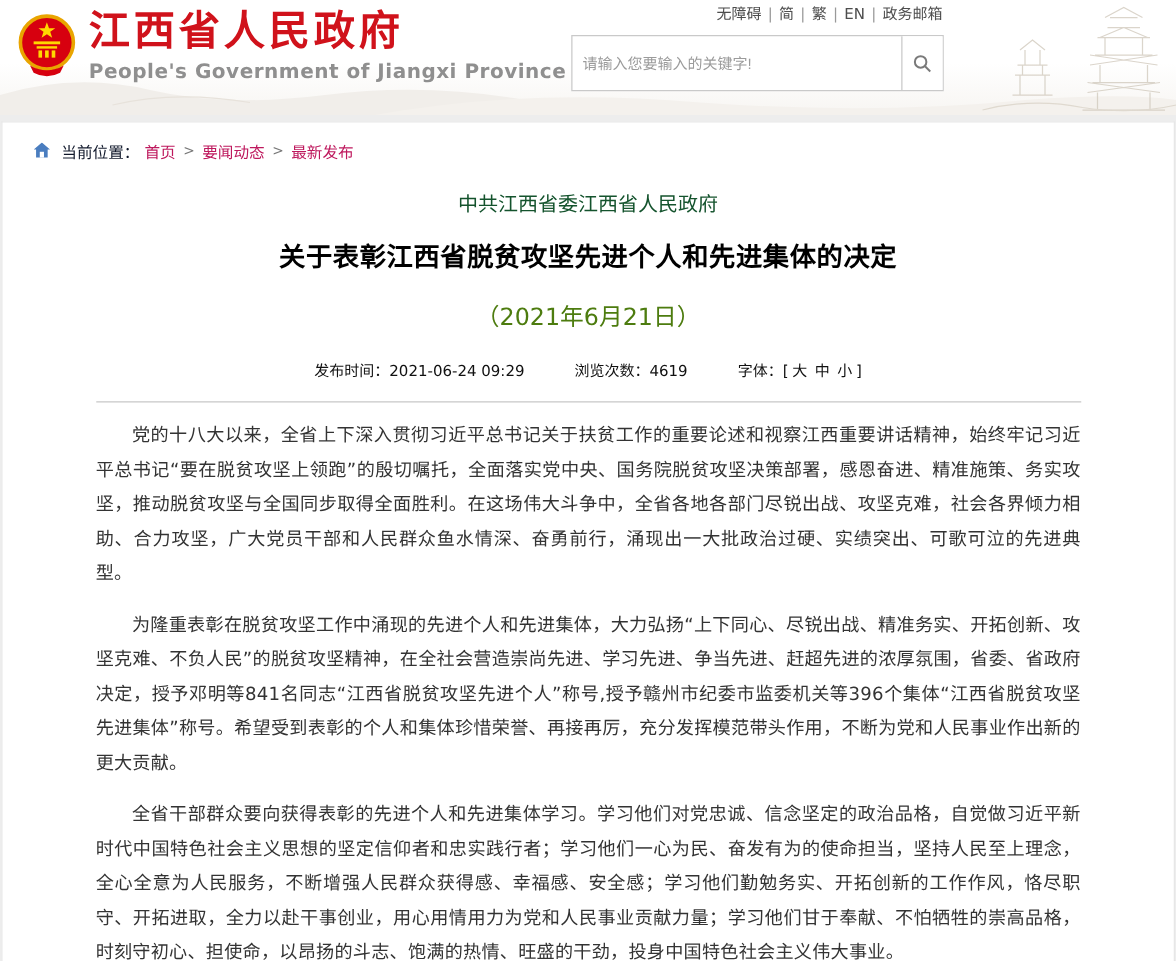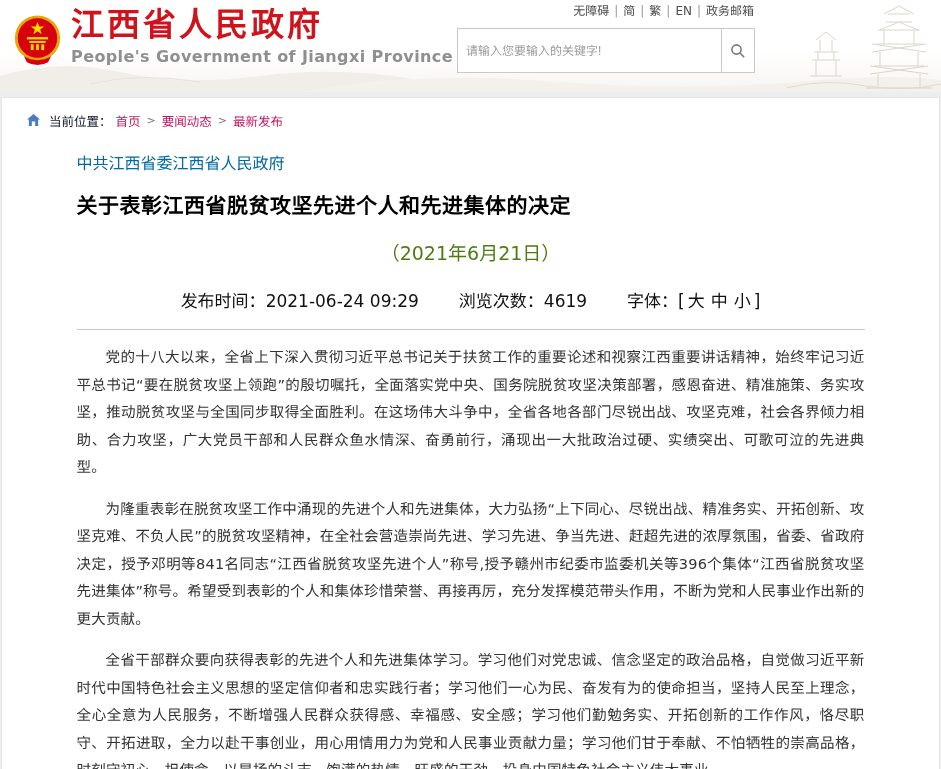--- a/index.html
+++ b/index.html
@@ -5,21 +5,21 @@
   * { margin:0; padding:0; box-sizing:border-box; }
   html,body { width:941px; height:769px; overflow:hidden; background:#ededed;
     font-family:"DejaVu Sans","Liberation Sans",sans-serif; }
 
   
   .site-header { position:relative; width:941px; height:92px; background:#fff; overflow:hidden;
     background:linear-gradient(#ffffff 55%, #f7f5f2 100%); }
   .header-art { position:absolute; left:0; bottom:0; width:100%; height:46px; pointer-events:none; }
   .pagoda-art { position:absolute; right:0; top:0; width:175px; height:92px; pointer-events:none; opacity:.75; }
 
-  .logo { position:absolute; left:14px; top:6px; display:flex; align-items:flex-end; cursor:pointer; }
+  .logo { position:absolute; left:14px; top:6px; display:flex; align-items:center; cursor:pointer; }
   .emblem { width:47px; height:52px; margin-right:10px; }
   .site-name { color:#d0121b; font-size:33px; font-weight:bold; letter-spacing:3px; line-height:38px; }
   .site-name-en { color:#8f8f8f; font-size:16px; font-weight:bold; letter-spacing:.4px; margin-top:3px; }
 
   .header-right { position:absolute; top:3px; right:186px; width:298px; }
   .top-links { text-align:right; font-size:12px; color:#4d4d4d; line-height:17px; }
   .top-links .tlink { cursor:pointer; padding:0 1px;text-align:center; }
   .top-links .sep { color:#999; margin:0 4px; }
   .search-bar { margin-top:8px; display:flex; height:45px; border:1px solid #c9c9c9; background:#fff; }
   .search-input { flex:1; border:none; outline:none; font-size:12px; padding:0 8px; color:#333; background:transparent; }
@@ -32,25 +32,25 @@
     min-height:671px; }
 
   .crumb { display:flex; align-items:center; padding:13px 0 6px 24px; font-size:12.5px; color:#555; }
   .crumb-home-icon { width:15px; height:13px; margin-right:8px; }
   .crumb-label { color:#0f172a; margin-right:4px; }
   .crumb a, .crumb .crumb-link { color:#be185d; text-decoration:none; cursor:pointer; }
   .crumb .csep { margin:0 6px; color:#777; font-size:11px; }
 
   
   .article { width:788px; margin:16px auto 0; color:#333; }
-  .article-org { text-align:left; font-size:16px; color:#0369a1; line-height:24px; margin-top:12px; }
-  .article-title { font-size:21px; font-weight:bold; color:#000; line-height:30px; margin-top:15px; letter-spacing:.5px; }
+  .article-org { text-align:center; font-size:16px; color:#14532d; line-height:24px; margin-top:12px; }
+  .article-title { text-align:center; font-size:21px; font-weight:bold; color:#000; line-height:30px; margin-top:15px; letter-spacing:.5px; }
   .article-date { text-align:center; font-size:19px; color:#4d7c0f; margin-top:17px; }
 
-  .article-meta { display:flex; justify-content:center; gap:40px; font-size:17px; color:#111; margin-top:22px; }
+  .article-meta { display:flex; justify-content:center; gap:40px; font-size:12px; color:#111; margin-top:22px; }
   .meta-group { white-space:nowrap; }
   .font-size-widget .fsz { cursor:pointer; margin:0 3px; }
   .font-size-widget .bracket { color:#111; }
 
   .divider { border-top:1px solid #c8c8c8; margin-top:17px; }
 
   .article-body p { font-size:14.5px; line-height:27.5px; color:#333; text-indent:2em;
     text-align:justify; margin-top:14px; letter-spacing:.2px; }
 </style>
 </head>

